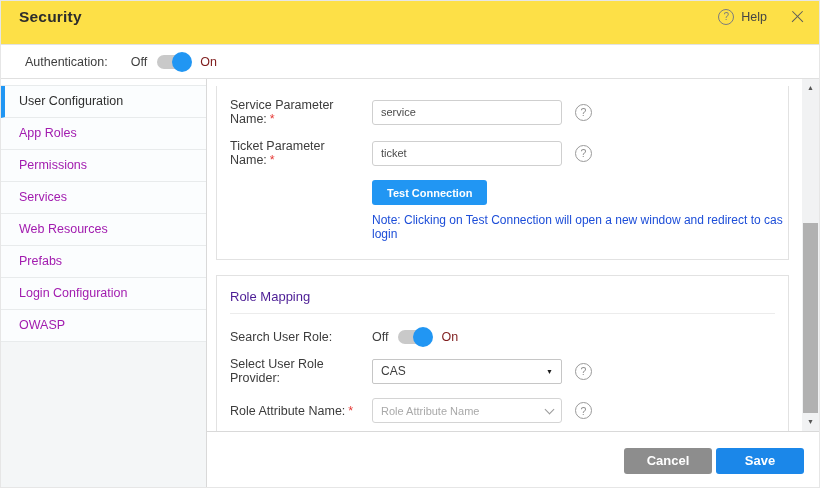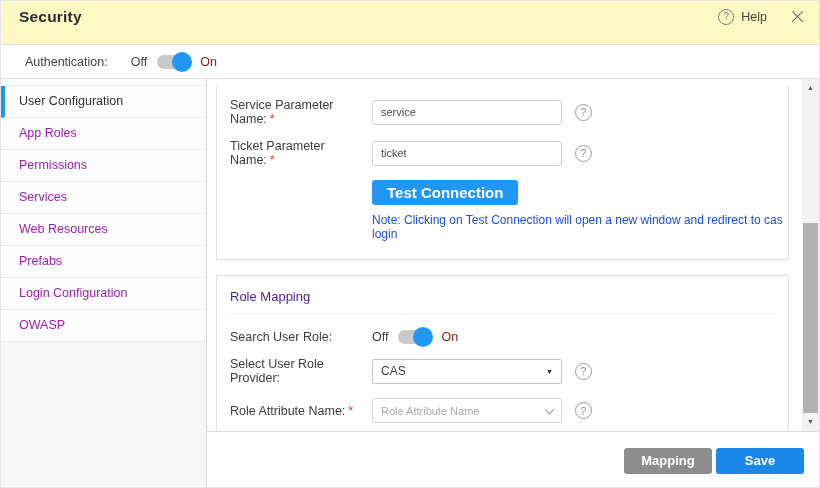--- a/index.html
+++ b/index.html
@@ -1,21 +1,21 @@
 <!DOCTYPE html>
 <html><head>
 <meta charset="utf-8">
 <style>
   * { margin:0; padding:0; box-sizing:border-box; }
   html,body { background:#fff; }
   body { font-family:"Liberation Sans","DejaVu Sans",sans-serif; color:#3d3d3d; }
   .window { position:relative; width:820px; height:488px; background:#fff; overflow:hidden; border:1px solid #e6e6e6; }
 
   
-  .header { height:44px; background:#fef9c3; border-bottom:1px solid #e2e2e2;
+  .header { height:44px; background:#fde047; border-bottom:1px solid #e2e2e2;
             display:flex; align-items:center; padding:0 14px 12px 18px; }
   .title { font-size:15.5px; font-weight:600; color:#2c2c2c; letter-spacing:.2px; }
   .header-right { margin-left:auto; display:flex; align-items:center; }
   .help-circle { width:16px; height:16px; border:1.3px solid #7d7d7d; border-radius:50%;
                  display:flex; align-items:center; justify-content:center;
                  font-size:10px; color:#7d7d7d; cursor:pointer; }
   .help-label { font-size:12.5px; color:#454545; margin-left:7px; cursor:pointer; }
   .close-x { position:relative; width:14px; height:14px; margin-left:24px; cursor:pointer; }
   .close-x i { position:absolute; left:-1px; top:6px; width:15px; height:1.4px; background:#5a5a5a; }
   .close-x i.x1 { transform:rotate(45deg); }
@@ -59,21 +59,21 @@
   .req { color:#e53935; margin-left:3px; }
   .tinput { width:190px; height:25px; border:1px solid #cfcfcf; border-radius:3px;
             padding:0 8px; font-size:11px; color:#4a4a4a; outline:none;
             font-family:"Liberation Sans","DejaVu Sans",sans-serif; }
   .help-sm { width:17px; height:17px; border:1.3px solid #9a9a9a; border-radius:50%;
              margin-left:13px; display:flex; align-items:center; justify-content:center;
              font-size:10.5px; color:#8f8f8f; cursor:pointer; flex:0 0 auto; }
 
   .btn-row { margin-left:142px; margin-top:1px; }
   .test-btn { height:25px; padding:0 15px; background:#2196f3; color:#fff; border:none;
-              border-radius:3px; font-size:15px; font-weight:700; cursor:pointer;
+              border-radius:3px; font-size:11px; font-weight:700; cursor:pointer;
               font-family:"Liberation Sans","DejaVu Sans",sans-serif; }
   .note { margin:8px 0 0 142px; font-size:12px; color:#1d4ed8; }
 
   .selbox { width:190px; height:25px; border:1px solid #c6c6c6; border-radius:2px;
             display:flex; align-items:center; padding:0 8px; font-size:12px; color:#3d3d3d;
             cursor:pointer; background:#fff; }
   .selbox .arrow { margin-left:auto; font-size:7px; color:#1c1c1c; }
   .combo { position:relative; width:190px; }
   .combo .tinput { width:100%; padding-right:24px; border-color:#d4d4d4; }
   .combo .tinput::placeholder { color:#a9a9a9; }
@@ -192,18 +192,18 @@
         </div>
 
         <div class="vscrollbar">
           <div class="sb-arrow up">▲</div>
           <div class="sb-thumb"></div>
           <div class="sb-arrow down">▼</div>
         </div>
       </div>
 
       <div class="footer">
-        <button class="fbtn cancel">Mapping</button>
+        <button class="fbtn cancel">Cancel</button>
         <button class="fbtn save">Save</button>
       </div>
     </div>
   </div>
 </div>
 
 </body></html>

